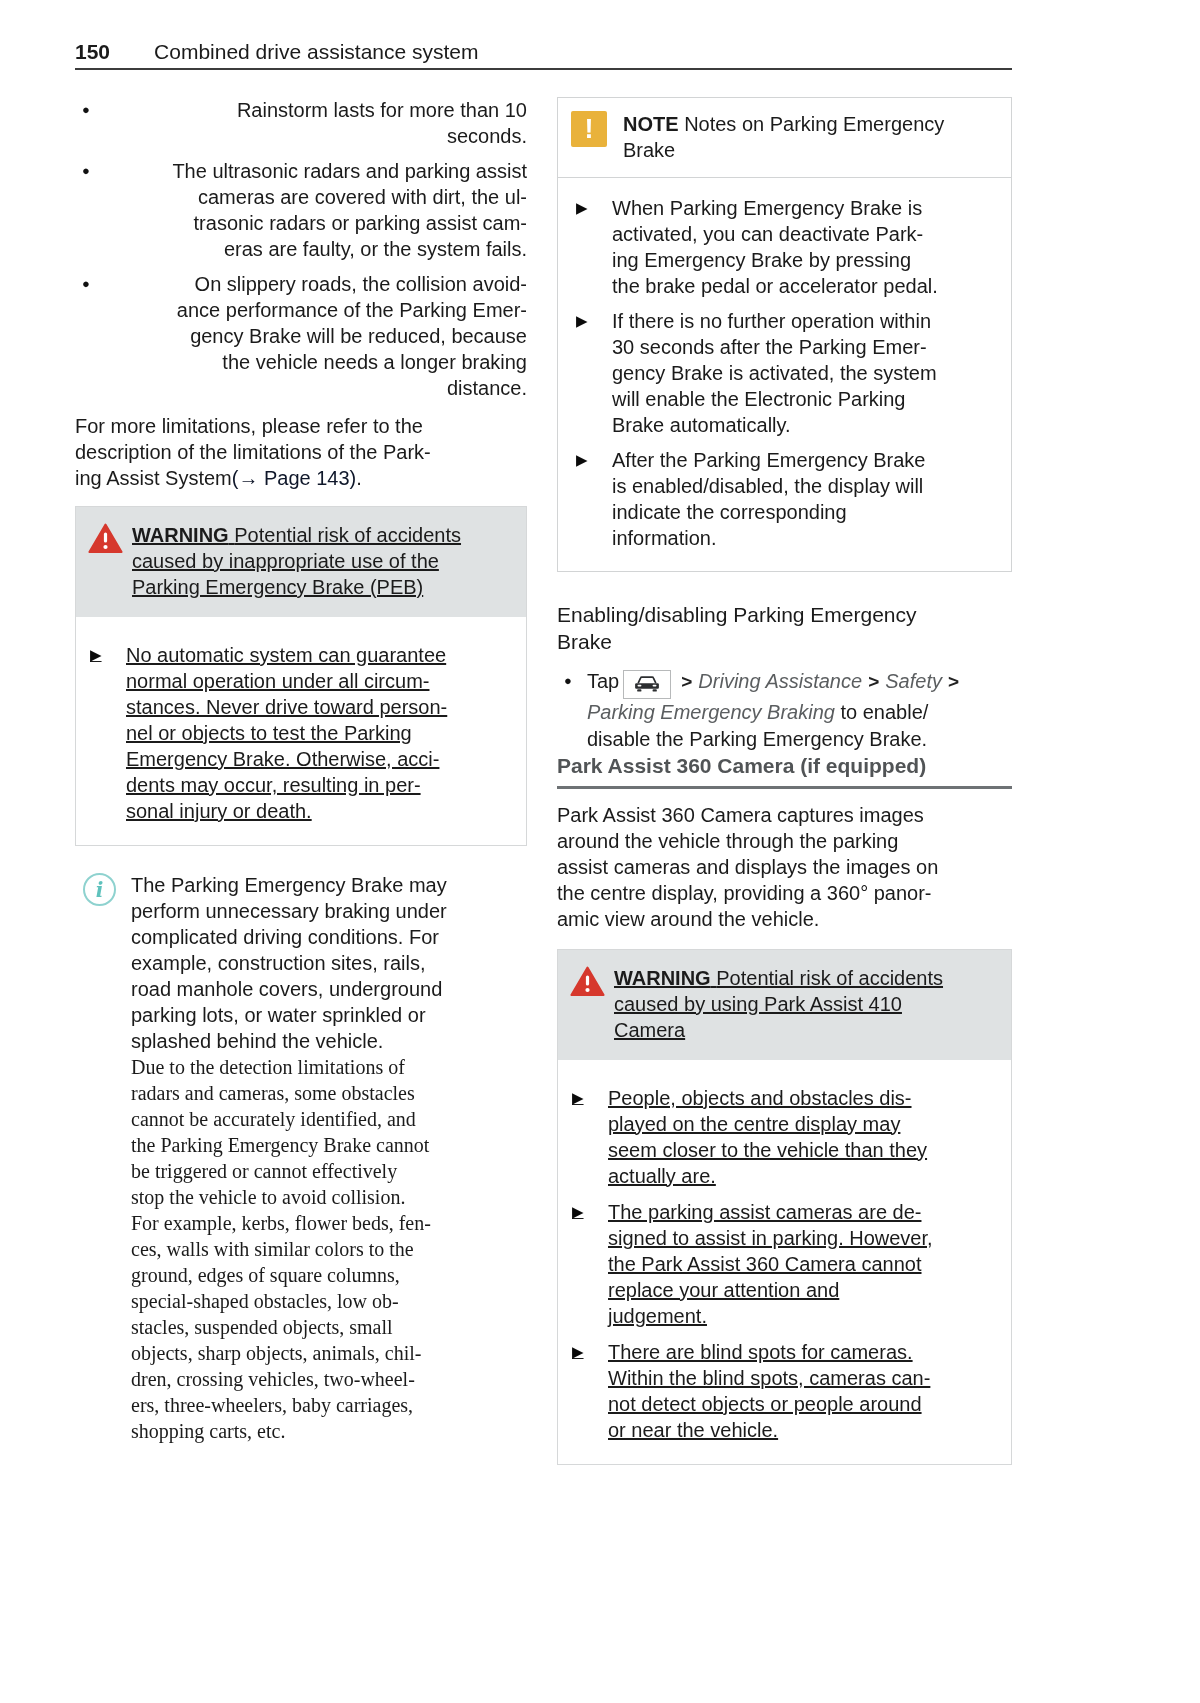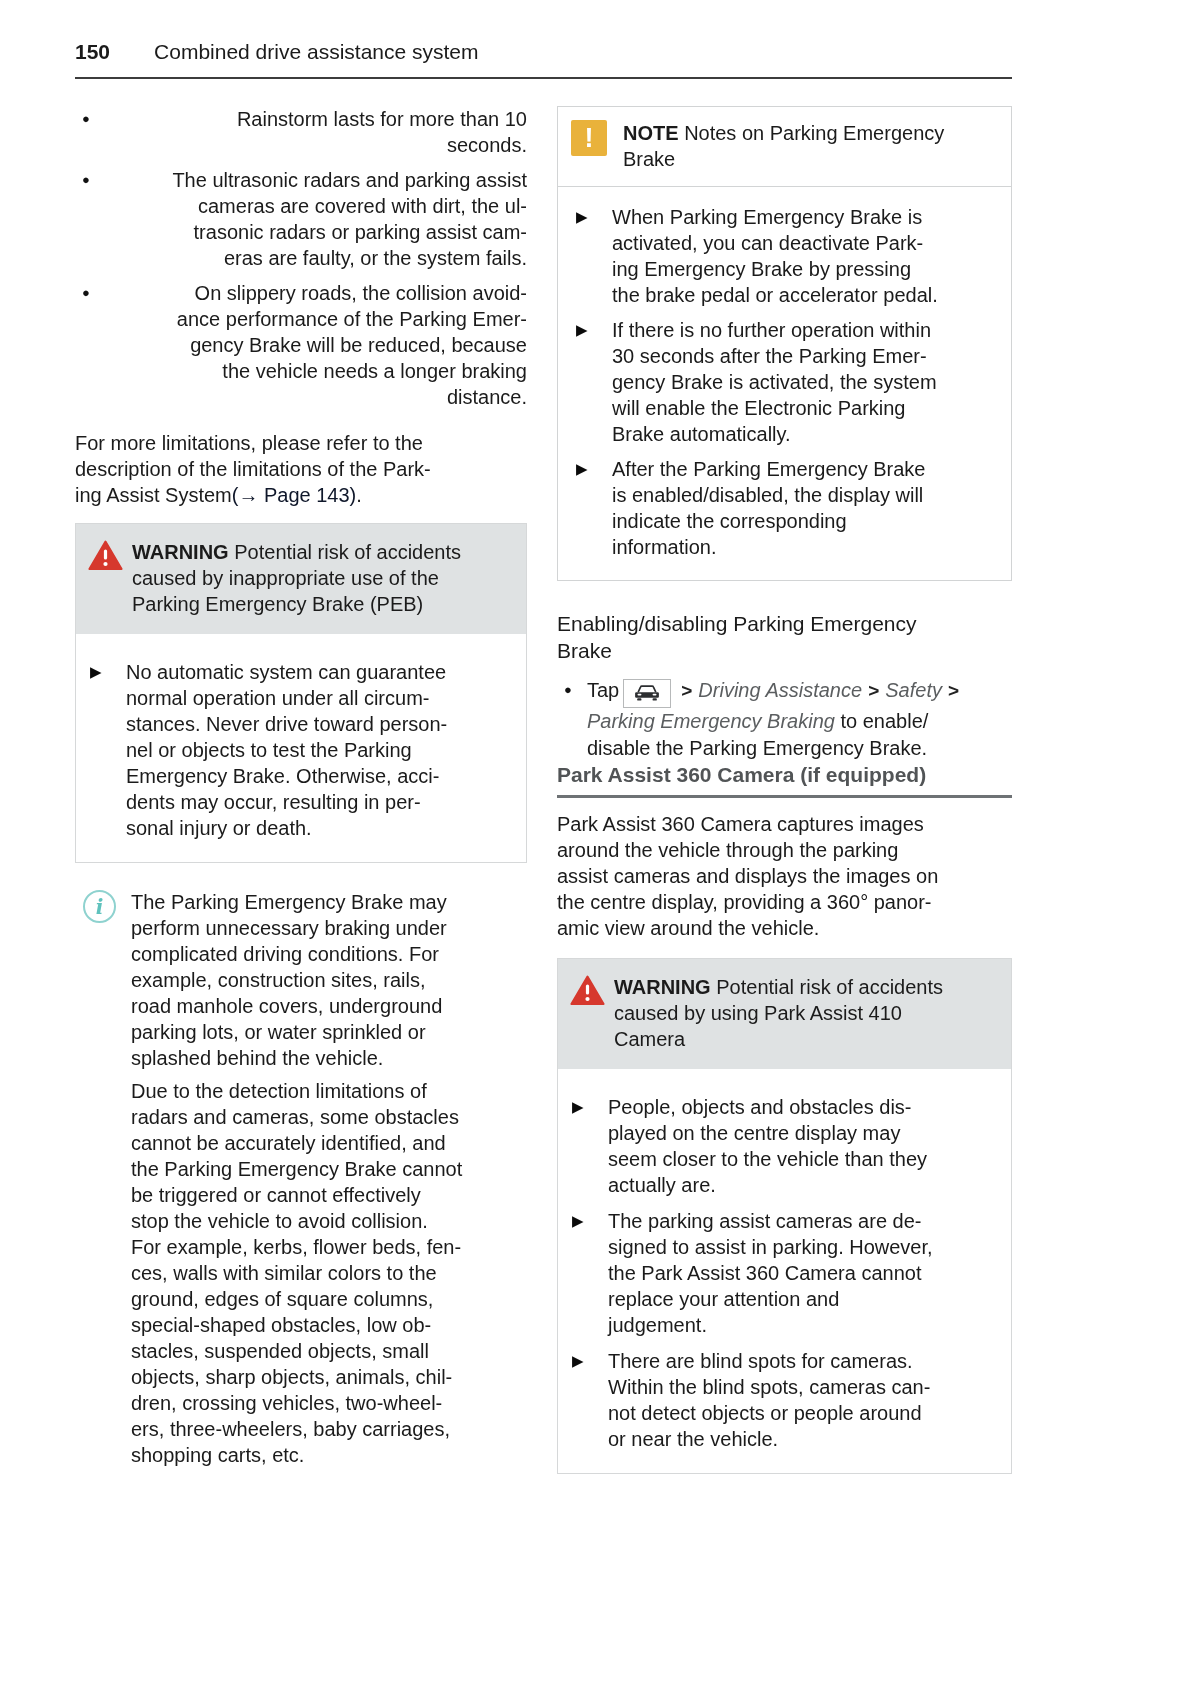--- a/index.html
+++ b/index.html
@@ -3,56 +3,56 @@
 <meta charset="utf-8">
 <style>
   html,body{margin:0;padding:0;}
   body{
     width:1200px;height:1703px;background:#ffffff;
     font-family:"Liberation Sans", sans-serif;color:#1b1b1b;
     overflow:hidden;position:relative;
   }
   .page{padding:40px 0 0 75px;width:937px;}
   
-  .hdr{display:flex;align-items:baseline;gap:44px;border-bottom:2px solid #3c3c3c;padding-bottom:13px;}
+  .hdr{display:flex;align-items:baseline;gap:44px;border-bottom:2px solid #3c3c3c;padding-bottom:4px;}
   .pageno{font-size:21px;font-weight:bold;}
   .ptitle{font-size:21px;}
   
   .cols{display:flex;gap:30px;margin-top:27px;}
   .col-l{width:452px;flex:none;}
   .col-r{width:455px;flex:none;}
   .prelines{white-space:pre-line;}
   .body-t{font-size:20px;line-height:26px;}
   
   .dotlist{margin:0;padding:0;list-style:none;}
   .dotlist li{display:flex;margin-bottom:9px;}
   .dot{flex:none;width:23px;margin-left:7px;font-size:13px;line-height:26px;color:#111;}
   .dottext{flex:1;text-align:right;}
-  .para{margin:20px 0 0 0;}
-  
-  .wbox{border:1px solid #d6d8d9;margin-top:15px;}
+  .para{margin:12px 0 0 0;}
+  
+  .wbox{border:1px solid #d6d8d9;margin-top:15px;text-decoration:underline;}
   .wbox-head{background:#dfe2e3;padding:15px 14px 17px 12px;display:flex;gap:9px;}
   .wbox-body{background:#ffffff;padding:25px 12px 21px 14px;display:flex;flex-direction:column;gap:10px;}
   .tri-icon{flex:none;margin-top:1px;}
   .arrow-li{display:flex;}
   .ali-mark{flex:none;width:36px;font-size:15px;line-height:25px;color:#0a0a0a;}
   .ali-text{flex:1;}
   
   .nbox{border:1.5px solid #d2d4d5;background:#fff;}
   .nbox-head{padding:13px 14px 14px 13px;display:flex;gap:16px;border-bottom:1.5px solid #d2d4d5;}
   .nbox-body{padding:17px 12px 20px 18px;display:flex;flex-direction:column;gap:9px;}
   .note-badge{flex:none;width:36px;height:36px;background:#e9b23b;border-radius:2px;color:#fff;
     font-weight:bold;font-size:27px;display:flex;align-items:center;justify-content:center;}
   
   .inote{display:flex;gap:15px;margin-top:26px;padding-left:8px;}
   .i-icon{flex:none;width:29px;height:29px;border:2.5px solid #8ed2cf;border-radius:50%;
     color:#5fc2bd;font-family:"DejaVu Serif", serif;font-style:italic;font-weight:bold;font-size:20px;
     display:flex;align-items:center;justify-content:center;margin-top:1px;}
   .inote-text{flex:1;}
-  .inote-text .p2{margin-top:7px;}
+  .inote-text .p2{font-family:Liberation Serif, serif;}
   
   .sec-head{font-size:21px;line-height:27px;font-weight:normal;margin:29px 0 0 0;}
   .intro{margin:10px 0 0 0;}
   .taplist{margin:13px 0 0 0;padding:0;list-style:none;}
   .taplist li{display:flex;}
   .tap-line{flex:1;font-size:20px;line-height:27px;}
   .chev{font-weight:600;color:#222;padding:0 6px;font-size:19px;}
   .path{font-style:italic;color:#5b5e60;}
   .caricon-box{display:inline-flex;align-items:center;justify-content:center;width:46px;height:27px;
     border:1px solid #b7b9ba;background:#fff;vertical-align:-5px;margin:0 4px;}

